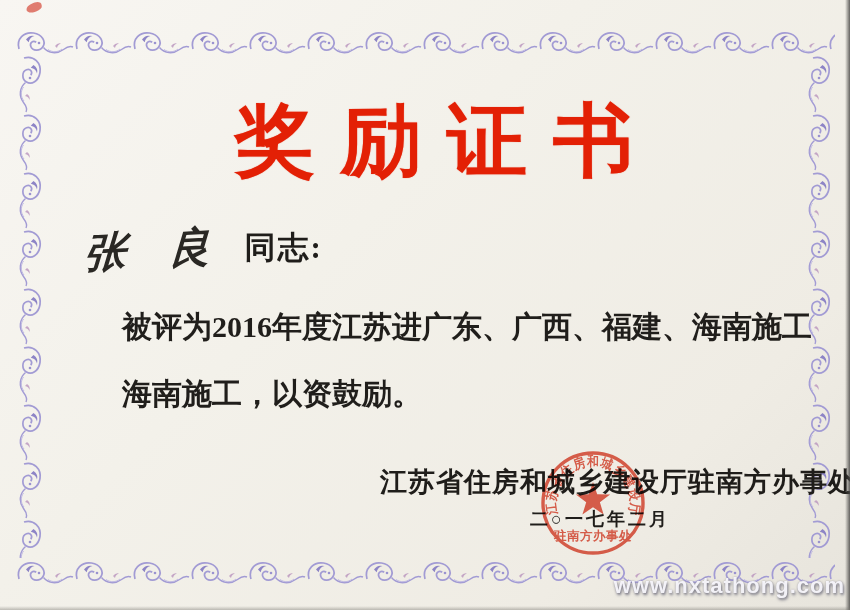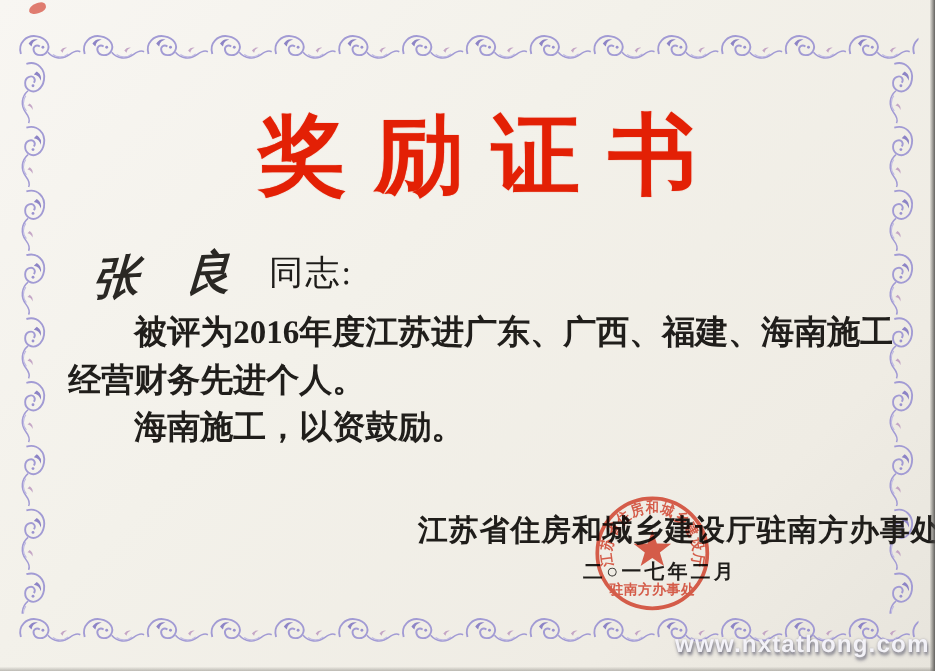--- a/index.html
+++ b/index.html
@@ -21,26 +21,26 @@
   
   .title{
     position:absolute;left:0;top:88px;width:850px;text-align:center;
     font-size:80px;font-weight:bold;letter-spacing:26px;padding-left:44px;box-sizing:border-box;
     color:#e32005;text-shadow:0 0 1px rgba(227,32,5,.6);z-index:3;
   }
   
   .name-line{position:absolute;left:84px;top:222px;z-index:3;color:#22201d;white-space:nowrap;}
   .recipient{display:inline-block;font-size:42px;font-weight:600;font-style:italic;
     letter-spacing:16px;transform:rotate(-3deg) skewX(-6deg);color:#2a2824;}
-  .salutation{display:inline-block;font-size:31px;font-weight:normal;margin-left:14px;
+  .salutation{display:inline-block;font-size:31px;font-weight:bold;margin-left:14px;
     vertical-align:6px;letter-spacing:2px;color:#1f1d1a;}
   
   .body-text{position:absolute;left:62px;top:281px;width:732px;z-index:3;
     font-size:30px;font-weight:bold;color:#201e1b;line-height:43px;white-space:nowrap;}
-  .indent{padding-left:60px;}
+  .indent{padding-left:60px;margin-top:24px;}
   
   .issuer-block{position:absolute;left:380px;top:464px;width:440px;text-align:center;z-index:3;
     color:#1f1d1a;font-weight:bold;}
   .issuer{font-size:27px;letter-spacing:1px;white-space:nowrap;}
   .date{font-size:18px;margin-top:7px;letter-spacing:3px;}
   
   .seal{position:absolute;left:537px;top:448px;width:112px;height:112px;z-index:4;
     mix-blend-mode:multiply;opacity:.9;}
   
   .watermark{position:absolute;right:5px;bottom:11px;z-index:10;
@@ -139,21 +139,20 @@
 
   <div class="title">奖励证书</div>
 
   <div class="name-line">
     <span class="recipient">张 良</span>
     <span class="salutation">同志:</span>
   </div>
 
   <div class="body-text">
     <div class="indent">被评为2016年度江苏进广东、广西、福建、海南施工</div>
-    <div>经营财务先进个人。</div>
     <div class="indent">海南施工，以资鼓励。</div>
   </div>
 
   <div class="issuer-block">
     <div class="issuer">江苏省住房和城乡建设厅驻南方办事处</div>
     <div class="date">二○一七年二月</div>
   </div>
 
   <svg class="seal" viewBox="0 0 112 112">
     <defs>

